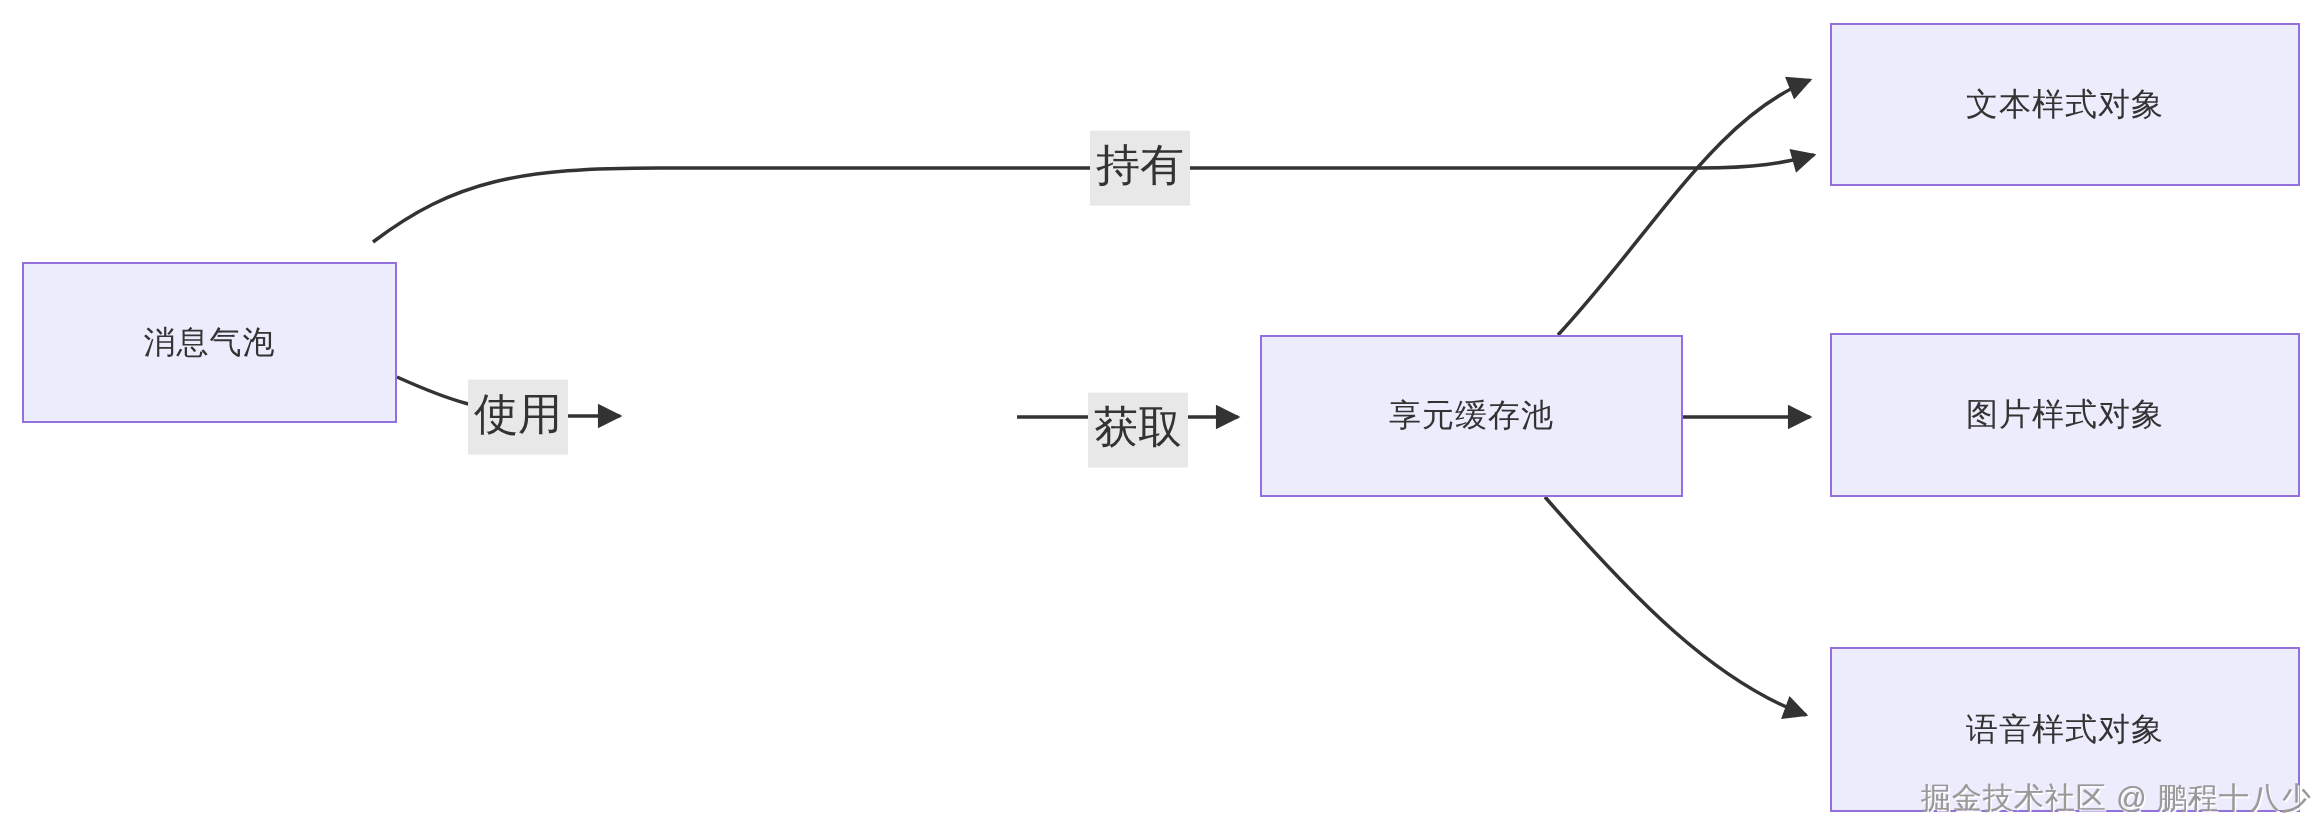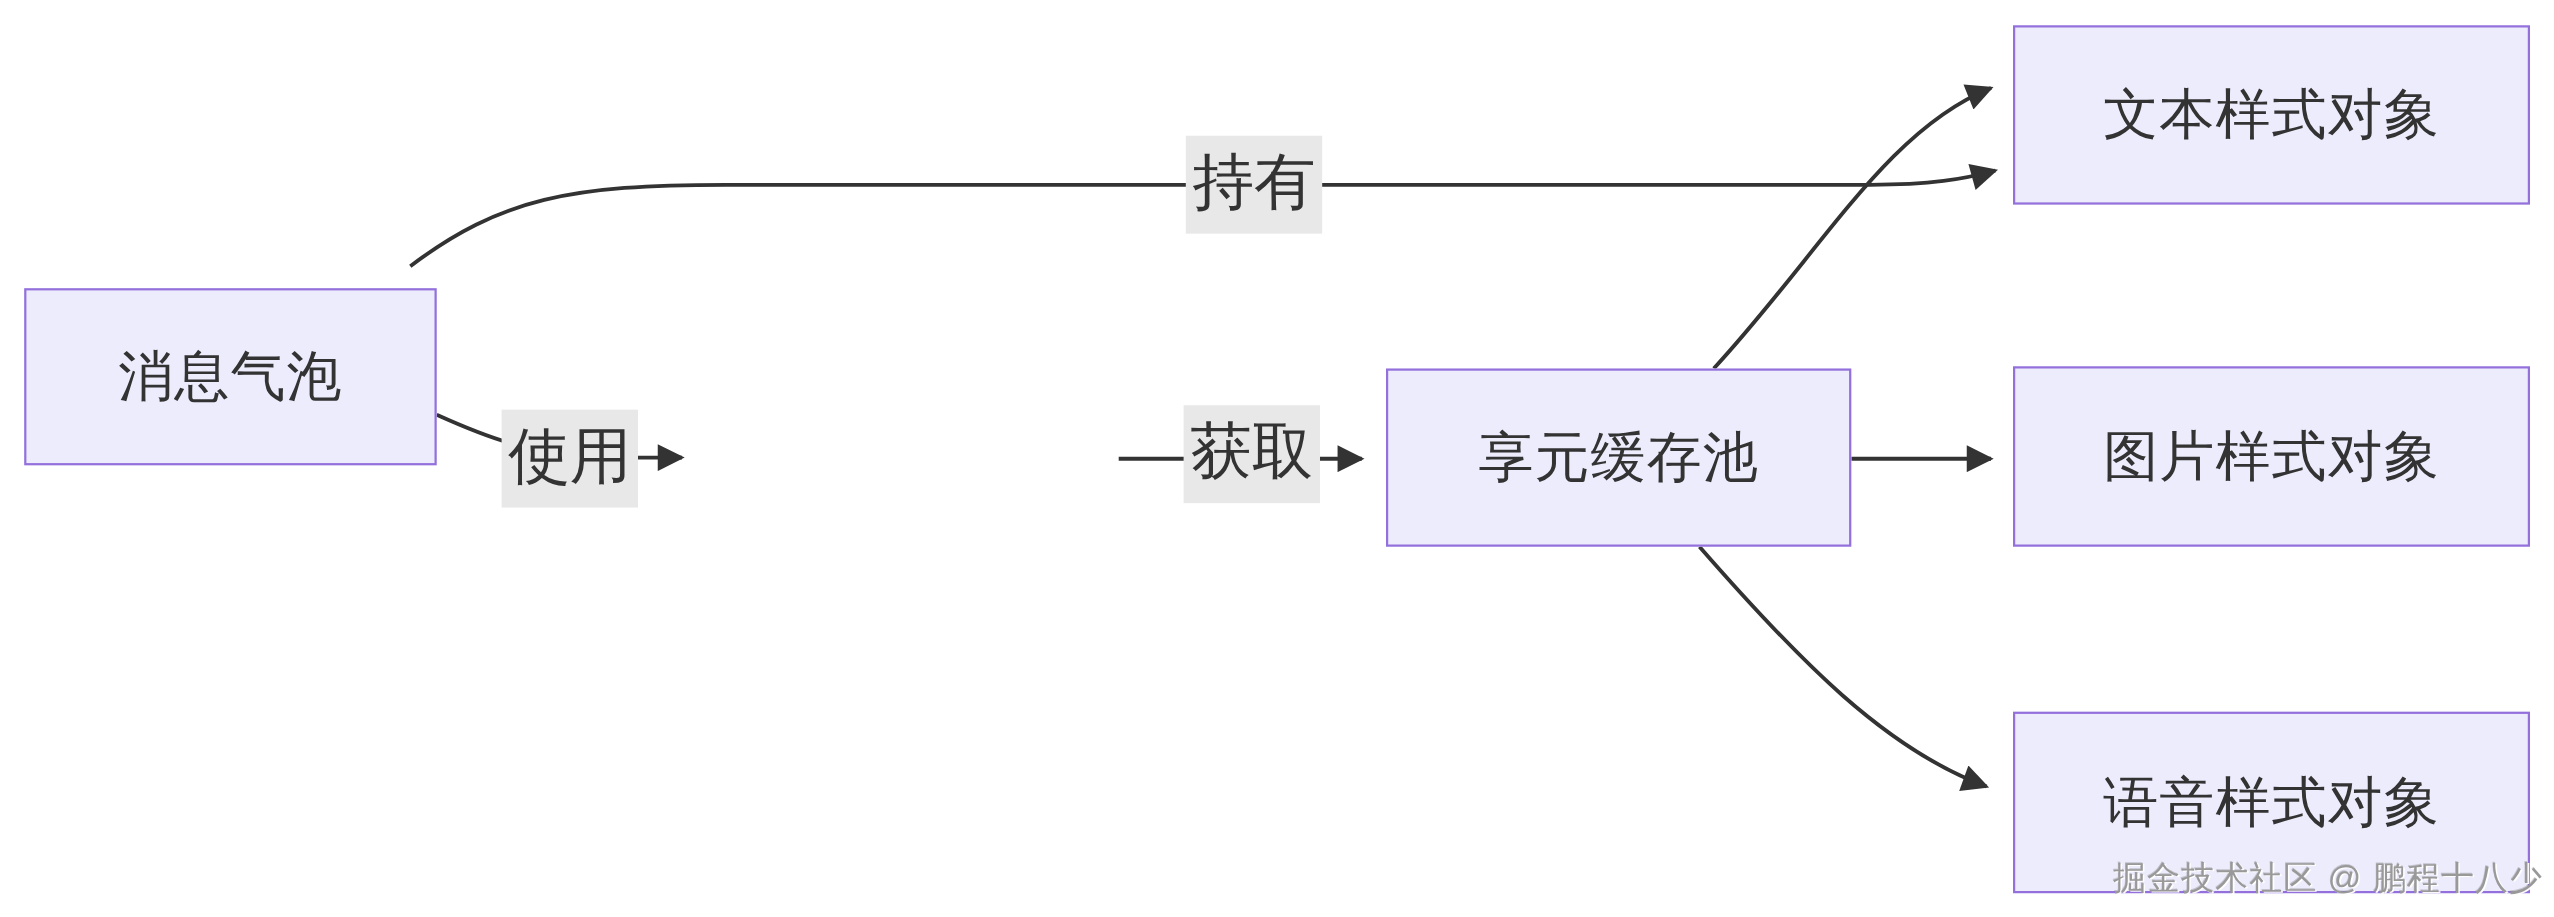--- a/index.html
+++ b/index.html
@@ -36,33 +36,33 @@
   .arrow-head{
     fill:var(--edge-line);
     stroke:none;
   }
   .node{
     position:absolute;
     box-sizing:border-box;
     background:var(--node-fill);
     border:2.5px solid var(--node-border);
     color:var(--text);
-    font-size:50px;
+    font-size:32px;
     display:flex;
     align-items:center;
     justify-content:center;
     text-align:center;
     letter-spacing:1px;
   }
   .edge-label{
     position:absolute;
     transform:translate(-50%,-50%);
     background:var(--edge-label-bg);
     color:var(--text);
-    font-size:56px;
+    font-size:44px;
     line-height:1.2;
     padding:8px 6px 14px 6px;
     white-space:nowrap;
   }
   .watermark{
     position:absolute;
     right:10px;
     top:778px;
     font-size:30px;
     color:var(--watermark-text);
@@ -108,17 +108,17 @@
   </div>
 
   <div class="node" style="left:1830px;top:647px;width:470px;height:165px;align-items:center;">
     <span>语音样式对象</span>
   </div>
 
   <div class="edge-label" style="left:1140px;top:168px;">持有</div>
 
   <div class="edge-label" style="left:518px;top:417px;text-align:right;">使用</div>
 
-  <div class="edge-label" style="left:1138px;top:413px;">获取</div>
+  <div class="edge-label" style="left:1138px;top:430px;">获取</div>
 
   <div class="watermark">掘金技术社区 @ 鹏程十八少</div>
 
 </div>
 
 </body></html>

